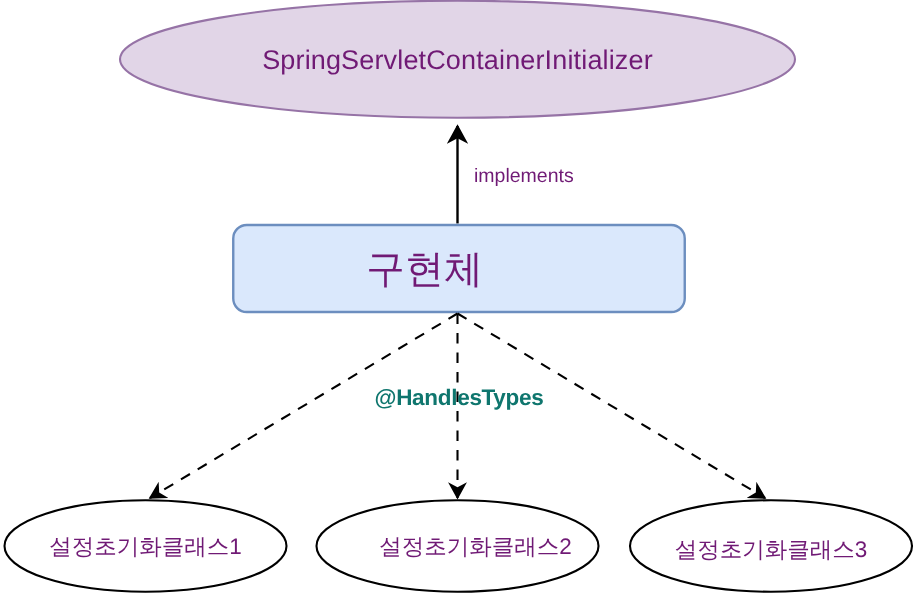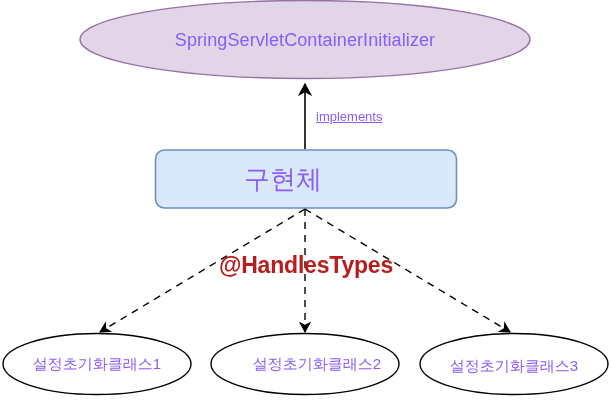--- a/index.html
+++ b/index.html
@@ -19,21 +19,21 @@
     inset: 0;
     width: 611px;
     height: 401px;
   }
   .node-label {
     position: absolute;
     display: flex;
     align-items: center;
     justify-content: center;
     text-align: center;
-    color: #8b5cf6;
+    color: #701a75;
     white-space: nowrap;
     pointer-events: none;
   }
   
   #interface-node-label {
     left: 80px;
     top: 0px;
     width: 450px;
     height: 80px;
     font-size: 18px;
@@ -50,31 +50,30 @@
   }
   
   #implements-edge-label {
     left: 316px;
     top: 106px;
     width: 96px;
     height: 20px;
     justify-content: flex-start;
     font-size: 13px;
     background: #ffffff;
-    text-decoration: underline;
   }
   
   #handlestypes-edge-label {
     left: 206px;
     top: 252px;
     width: 200px;
     height: 26px;
-    font-size: 23px;
+    font-size: 15px;
     font-weight: bold;
-    color: #b91c1c;
+    color: #0f766e;
     letter-spacing: -0.2px;
   }
   
   .config-node-label {
     font-size: 15px;
     height: 62px;
     text-align: right;
   }
   #config-node-1-label { left: 2px;   top: 333px; width: 190px; }
   #config-node-2-label { left: 222px; top: 333px; width: 190px; }

